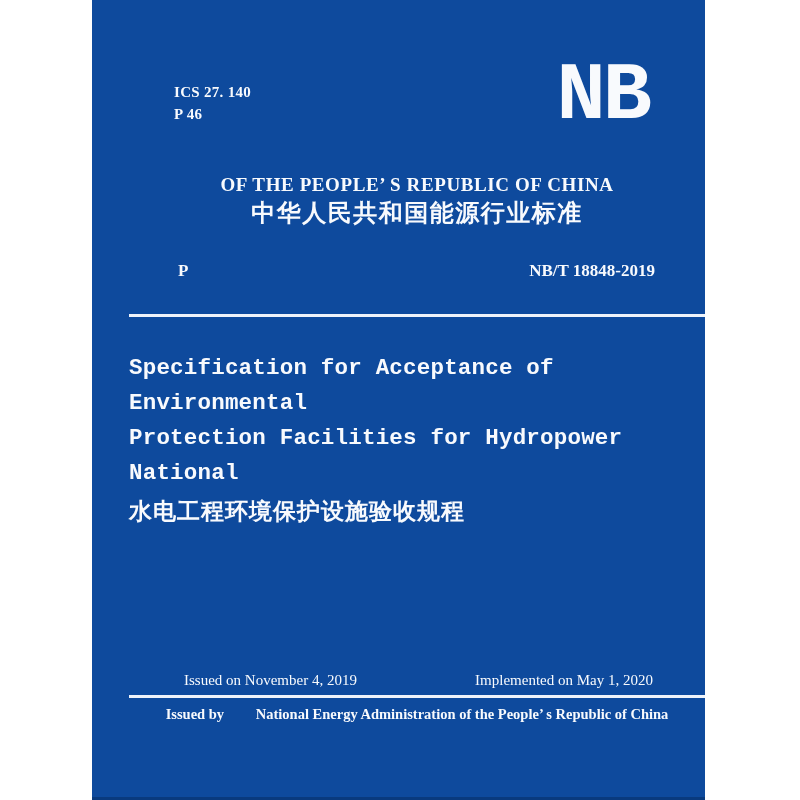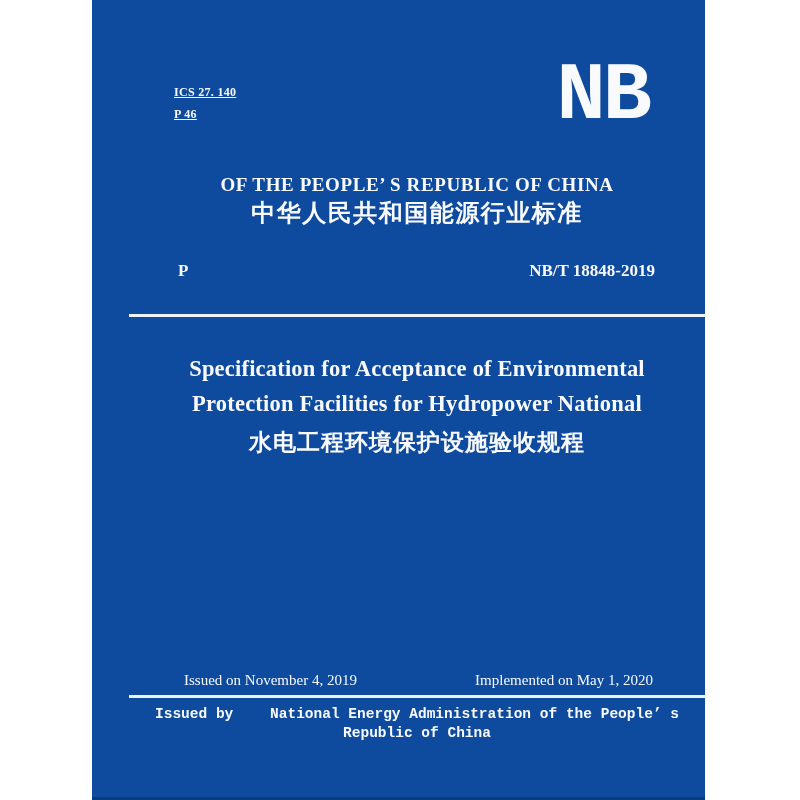--- a/index.html
+++ b/index.html
@@ -30,24 +30,23 @@
     right: 0;
     bottom: 0;
     height: 3px;
     background: #093a7e;
   }
   .ics-block {
     position: absolute;
     left: 82px;
     top: 81px;
     font-weight: bold;
-    font-size: 12px;
+    font-size: 15px;
     line-height: 22px;
     letter-spacing: 0.3px;
-    text-decoration: underline;
   }
   .nb-logo {
     position: absolute;
     right: 56px;
     top: 56px;
     font-family: Liberation Mono, monospace;
     font-weight: bold;
     font-size: 82px;
     line-height: 1;
     letter-spacing: -3px;
@@ -90,22 +89,22 @@
     height: 3px;
     background: #eef3fa;
   }
   .rule-top { top: 314px; }
   .rule-bottom { top: 695px; }
   .title-block {
     position: absolute;
     left: 37px;
     right: 0;
     top: 351px;
-    text-align: center;
     font-weight: bold;
+    font-family: Liberation Mono, monospace;
   }
   .title-en {
     font-size: 22.5px;
     line-height: 35px;
     letter-spacing: 0.2px;
   }
   .title-zh {
     font-size: 23px;
     line-height: 30px;
     margin-top: 7px;
@@ -124,21 +123,20 @@
   }
   .issued-row {
     position: absolute;
     left: 37px;
     right: 0;
     top: 705px;
     text-align: center;
     font-weight: bold;
     font-size: 14.5px;
     line-height: 19px;
-    font-family: Liberation Mono, monospace;
   }
   .issued-row .issuer-value {
     margin-left: 28px;
   }
 </style>
 </head>
 <body>
 
 <div class="page">
   <div class="cover">

